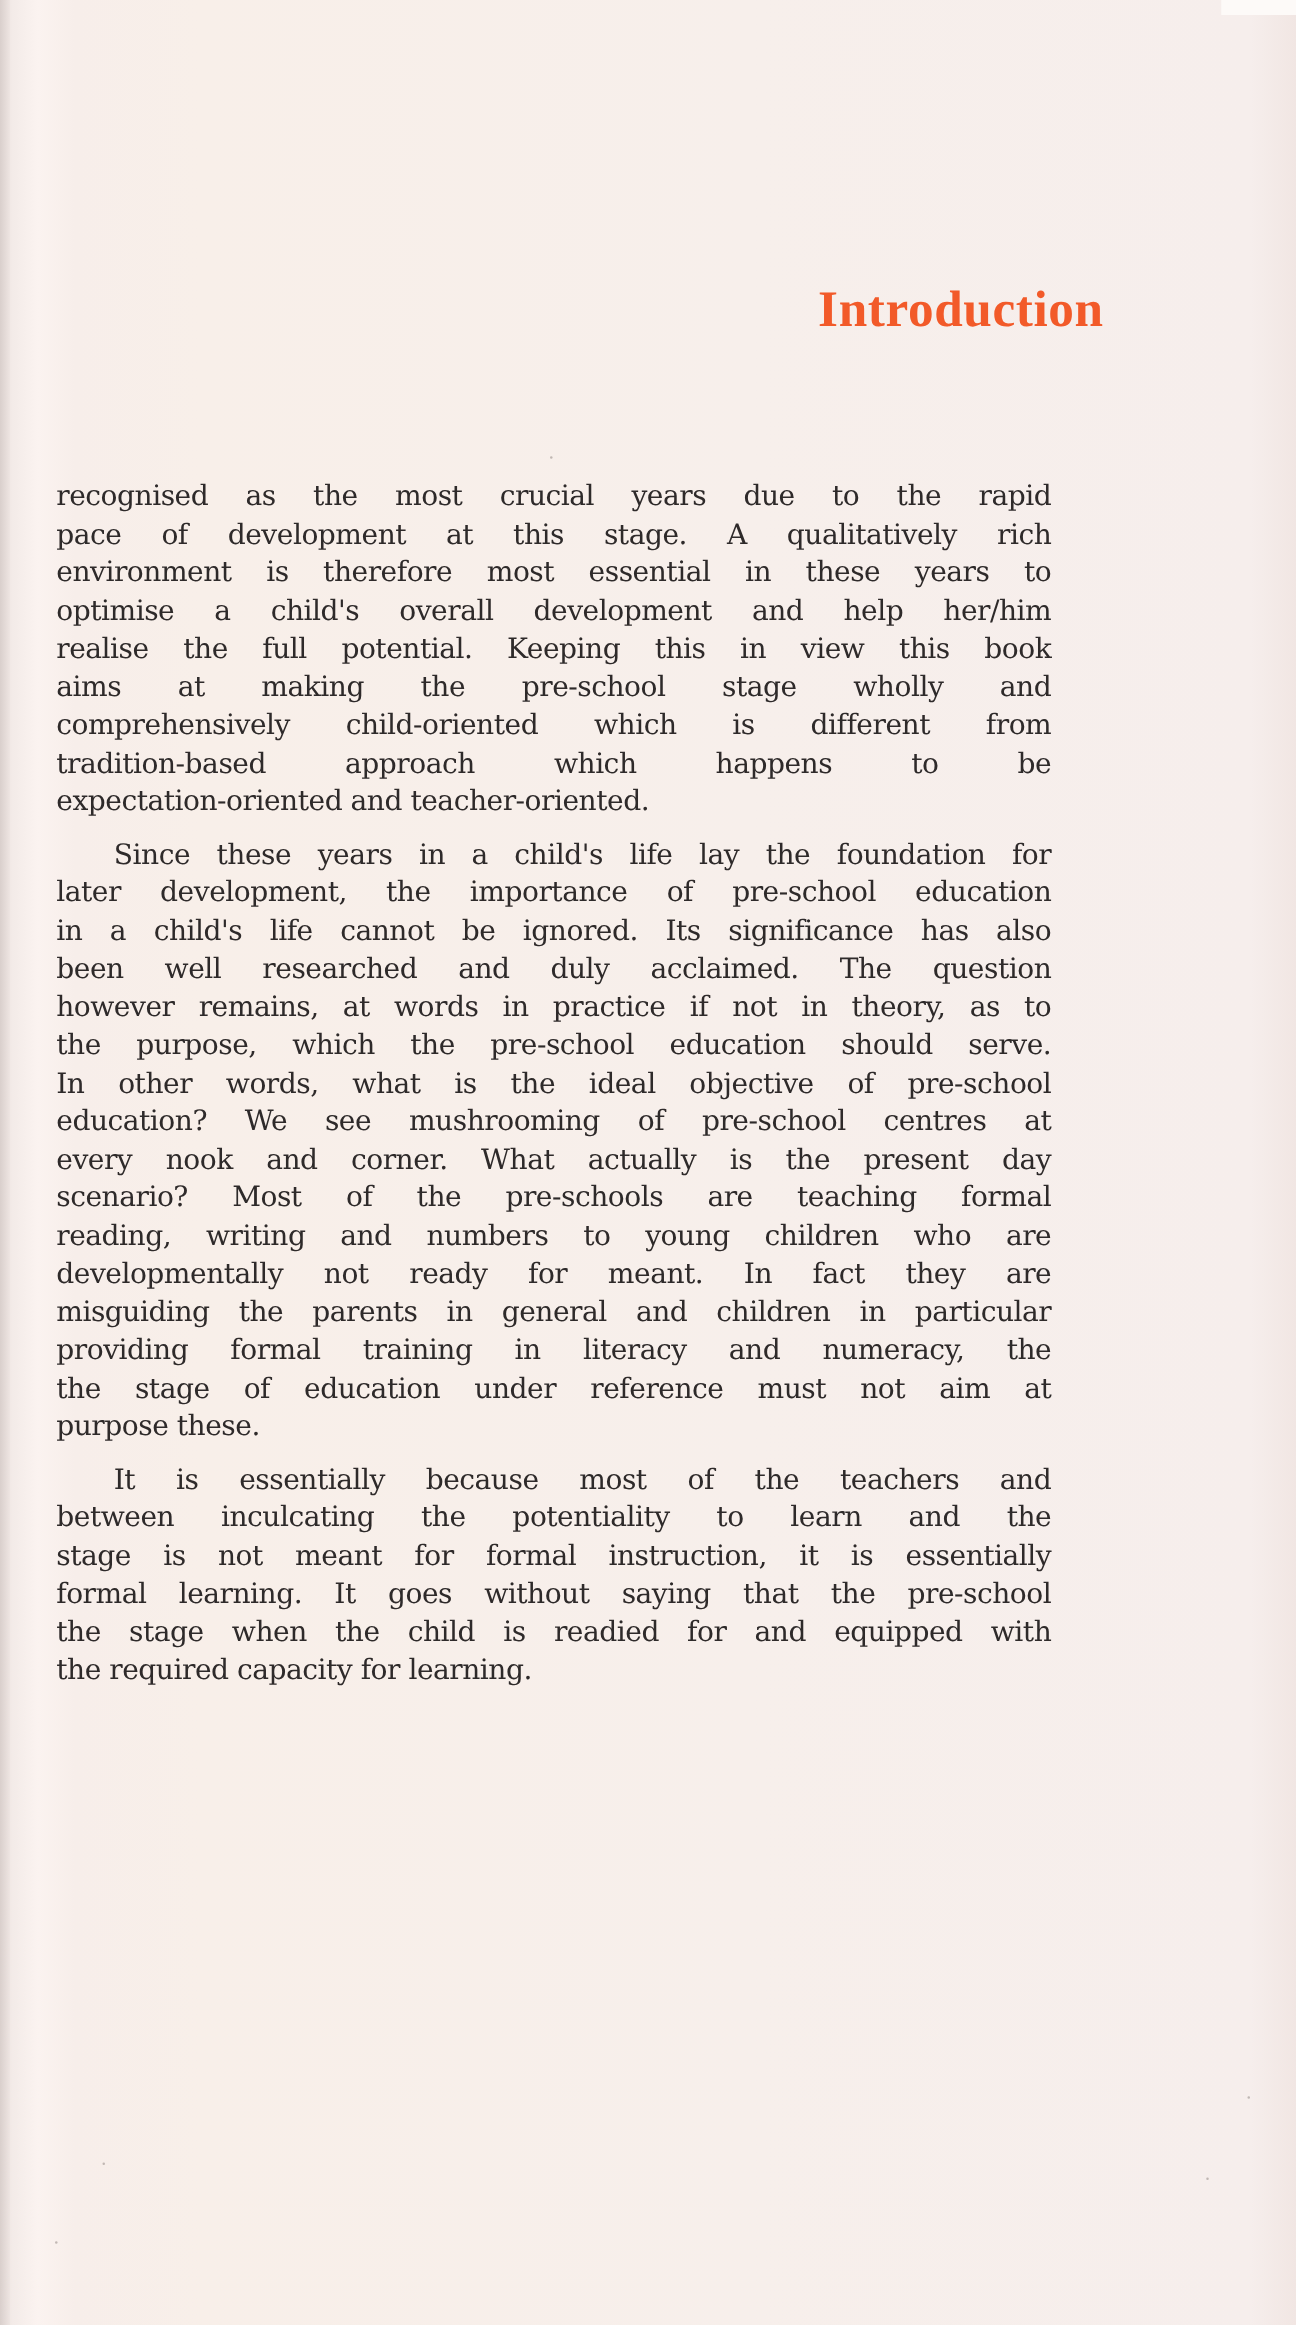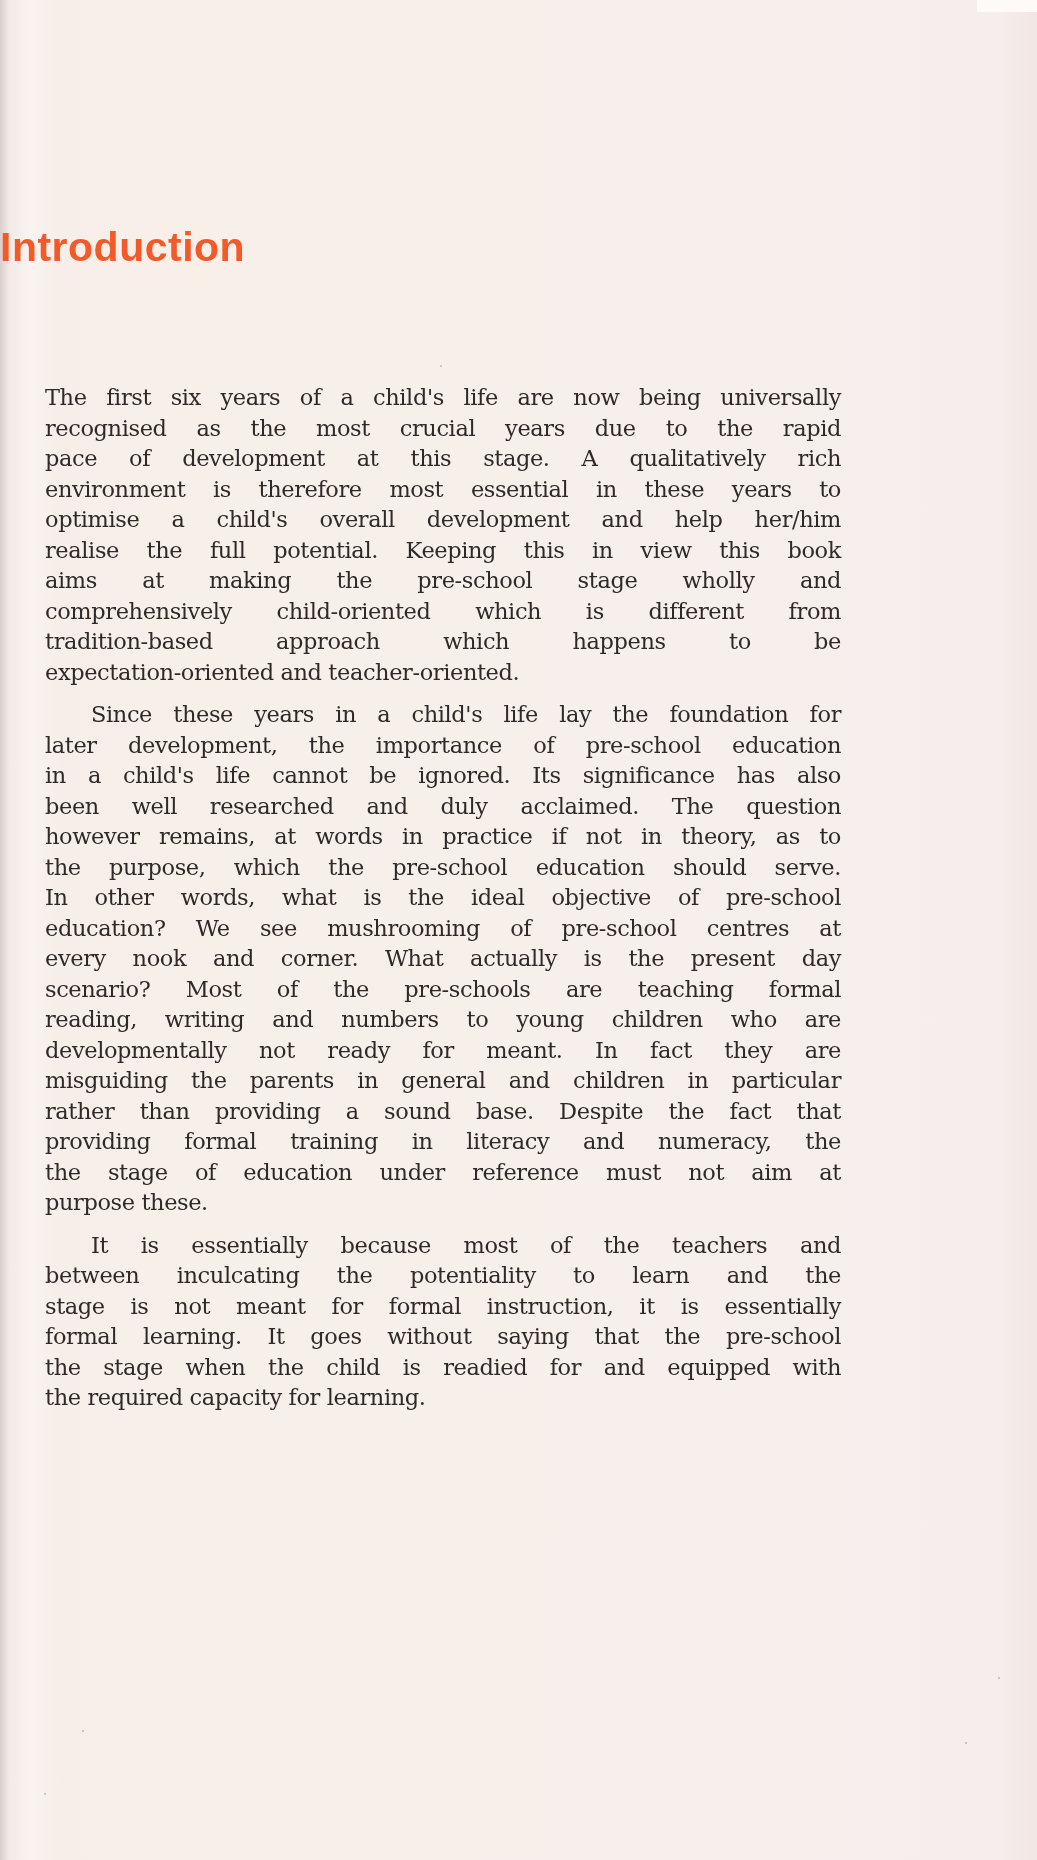--- a/index.html
+++ b/index.html
@@ -33,22 +33,22 @@
       position: absolute;
       right: 0; top: 0;
       width: 60px; height: 12px;
       background: #fdfaf8;
     }
     .heading {
       position: absolute;
       left: 0;
       width: 883px;
       top: 222px;
-      text-align: left;
-      font-family: Liberation Sans, sans-serif;
+      text-align: right;
+      font-family: Liberation Serif, serif;
       font-weight: bold;
       font-size: 41px;
       line-height: 50px;
       color: #f25a29;
       letter-spacing: 0.5px;
       margin: 0;
     }
     .body-text {
       position: absolute;
       left: 45px;
@@ -86,21 +86,20 @@
 </head>
 <body>
 
 <div class="page">
 
   <h1 class="heading">Introduction</h1>
 
   <div class="body-text">
 
     <div class="para">
-      <span class="line">The first six years of a child's life are now being universally</span>
       <span class="line">recognised as the most crucial years due to the rapid</span>
       <span class="line">pace of development at this stage. A qualitatively rich</span>
       <span class="line">environment is therefore most essential in these years to</span>
       <span class="line">optimise a child's overall development and help her/him</span>
       <span class="line">realise the full potential. Keeping this in view this book</span>
       <span class="line">aims at making the pre-school stage wholly and</span>
       <span class="line">comprehensively child-oriented which is different from</span>
       <span class="line">tradition-based approach which happens to be</span>
       <span class="line last">expectation-oriented and teacher-oriented.</span>
     </div>
@@ -112,21 +111,20 @@
       <span class="line">been well researched and duly acclaimed. The question</span>
       <span class="line">however remains, at words in practice if not in theory, as to</span>
       <span class="line">the purpose, which the pre-school education should serve.</span>
       <span class="line">In other words, what is the ideal objective of pre-school</span>
       <span class="line">education? We see mushrooming of pre-school centres at</span>
       <span class="line">every nook and corner. What actually is the present day</span>
       <span class="line">scenario? Most of the pre-schools are teaching formal</span>
       <span class="line">reading, writing and numbers to young children who are</span>
       <span class="line">developmentally not ready for meant. In fact they are</span>
       <span class="line">misguiding the parents in general and children in particular</span>
-      <span class="line">rather than providing a sound base. Despite the fact that</span>
       <span class="line">providing formal training in literacy and numeracy, the</span>
       <span class="line">the stage of education under reference must not aim at</span>
       <span class="line last">purpose these.</span>
     </div>
 
     <div class="para">
       <span class="line indent">It is essentially because most of the teachers and</span>
       <span class="line">between inculcating the potentiality to learn and the</span>
       <span class="line">stage is not meant for formal instruction, it is essentially</span>
       <span class="line">formal learning. It goes without saying that the pre-school</span>

